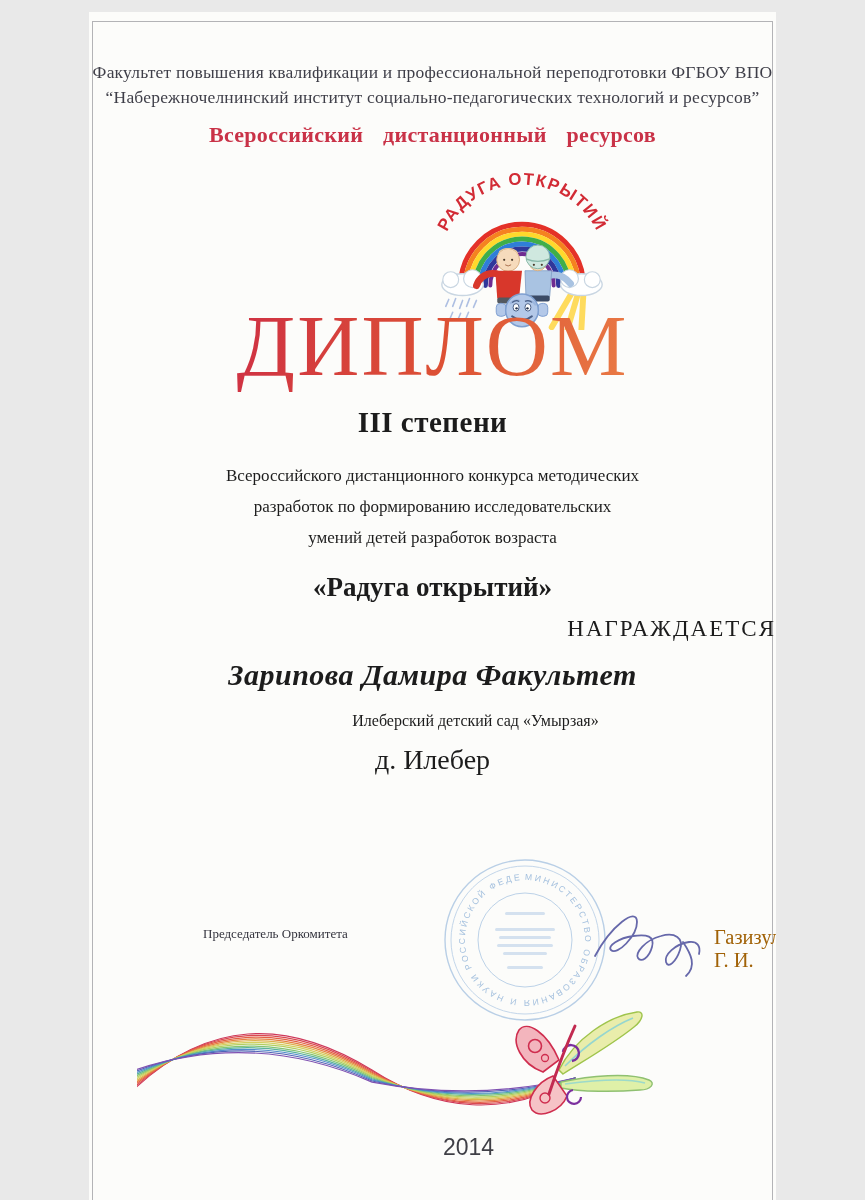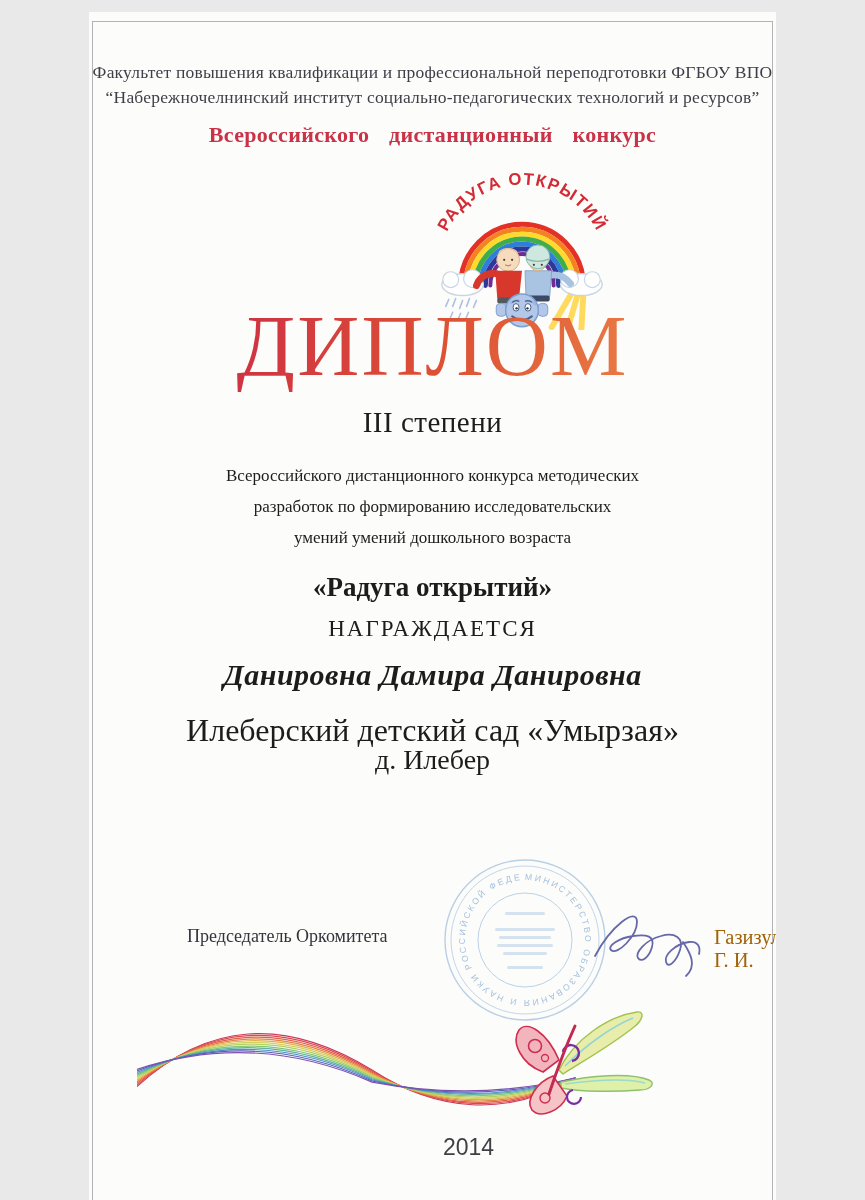--- a/index.html
+++ b/index.html
@@ -34,28 +34,28 @@
   }
   .logo-wrap{position:absolute;left:334px;top:146px;width:198px;height:172px;}
   .diploma-title{
     top:288px;
     font-size:86px;line-height:92px;
     letter-spacing:2px;
     background:linear-gradient(100deg,#c9234a 8%,#dd5134 52%,#ef8e4d 92%);
     -webkit-background-clip:text;background-clip:text;
     color:transparent;
   }
-  .degree-line{top:394px;font-size:29px;font-weight:normal;letter-spacing:.5px;}
+  .degree-line{top:394px;font-size:29px;font-weight:bold;letter-spacing:.5px;}
   .body-text{top:448px;font-size:17px;line-height:31px;}
   .contest-name{top:560px;font-size:27px;font-weight:bold;}
-  .awarded-label{top:604px;font-size:23px;letter-spacing:2px;}
+  .awarded-label{top:604px;font-size:23px;letter-spacing:2px;text-align:right;}
   .recipient-name{top:646px;font-size:30px;font-weight:bold;font-style:italic;letter-spacing:.5px;}
-  .organization-line{top:700px;font-size:32px;}
+  .organization-line{top:700px;font-size:16px;padding-left:43px;}
   .location-line{top:732px;font-size:28px;}
-  .sig-left{position:absolute;left:98px;top:914px;font-size:18px;color:#33333d;text-align:right;}
+  .sig-left{position:absolute;left:114px;top:914px;font-size:13px;color:#33333d;text-align:right;}
   .sig-right{position:absolute;left:625px;top:914px;font-size:20.5px;color:#a16207;}
   .stamp-wrap{position:absolute;left:350px;top:842px;width:172px;height:172px;}
   .autograph-wrap{position:absolute;left:498px;top:880px;width:130px;height:92px;}
   .wave-wrap{position:absolute;left:48px;top:1002px;width:525px;height:115px;}
   .butterfly-wrap{position:absolute;left:424px;top:996px;width:150px;height:122px;}
   .year-label{
     top:1122px;
     font-family:"Liberation Sans", sans-serif;
     font-size:23px;color:#3f3f46;
     transform:translateX(36px);
@@ -65,21 +65,21 @@
 <body>
 
 <div class="page">
   <div class="scan-edge"></div>
 
   <div class="center header-org">
     <div>Факультет повышения квалификации и профессиональной переподготовки ФГБОУ ВПО</div>
     <div>“Набережночелнинский институт социально-педагогических технологий и ресурсов”</div>
   </div>
 
-  <div class="center contest-title">Всероссийского дистанционный конкурс</div>
+  <div class="center contest-title">Всероссийский дистанционный ресурсов</div>
 
   <div class="logo-wrap">
     <svg viewBox="0 0 200 172" width="198" height="172">
       <defs>
         <path id="arcTextPath" d="M16,110 A84,84 0 0 1 184,110" fill="none"></path>
       </defs>
 
       <text font-family="Liberation Sans, sans-serif" font-size="17" font-weight="bold" fill="#d22b35" letter-spacing="1.4">
         <textPath href="#arcTextPath" startOffset="50%" text-anchor="middle">РАДУГА ОТКРЫТИЙ</textPath>
       </text>
@@ -151,28 +151,28 @@
     </svg>
   </div>
 
   <div class="center diploma-title">ДИПЛОМ</div>
 
   <div class="center degree-line">III степени</div>
 
   <div class="center body-text">
     <div>Всероссийского дистанционного конкурса методических</div>
     <div>разработок по формированию исследовательских</div>
-    <div>умений умений дошкольного возраста</div>
+    <div>умений детей разработок возраста</div>
   </div>
 
   <div class="center contest-name">«Радуга открытий»</div>
 
   <div class="center awarded-label">НАГРАЖДАЕТСЯ</div>
 
-  <div class="center recipient-name">Данировна Дамира Данировна</div>
+  <div class="center recipient-name">Зарипова Дамира Факультет</div>
 
   <div class="center organization-line">Илеберский детский сад «Умырзая»</div>
 
   <div class="center location-line">д. Илебер</div>
 
   <div class="sig-left">Председатель Оркомитета</div>
 
   <div class="stamp-wrap">
     <svg viewBox="0 0 172 172" width="172" height="172">
       <defs>

